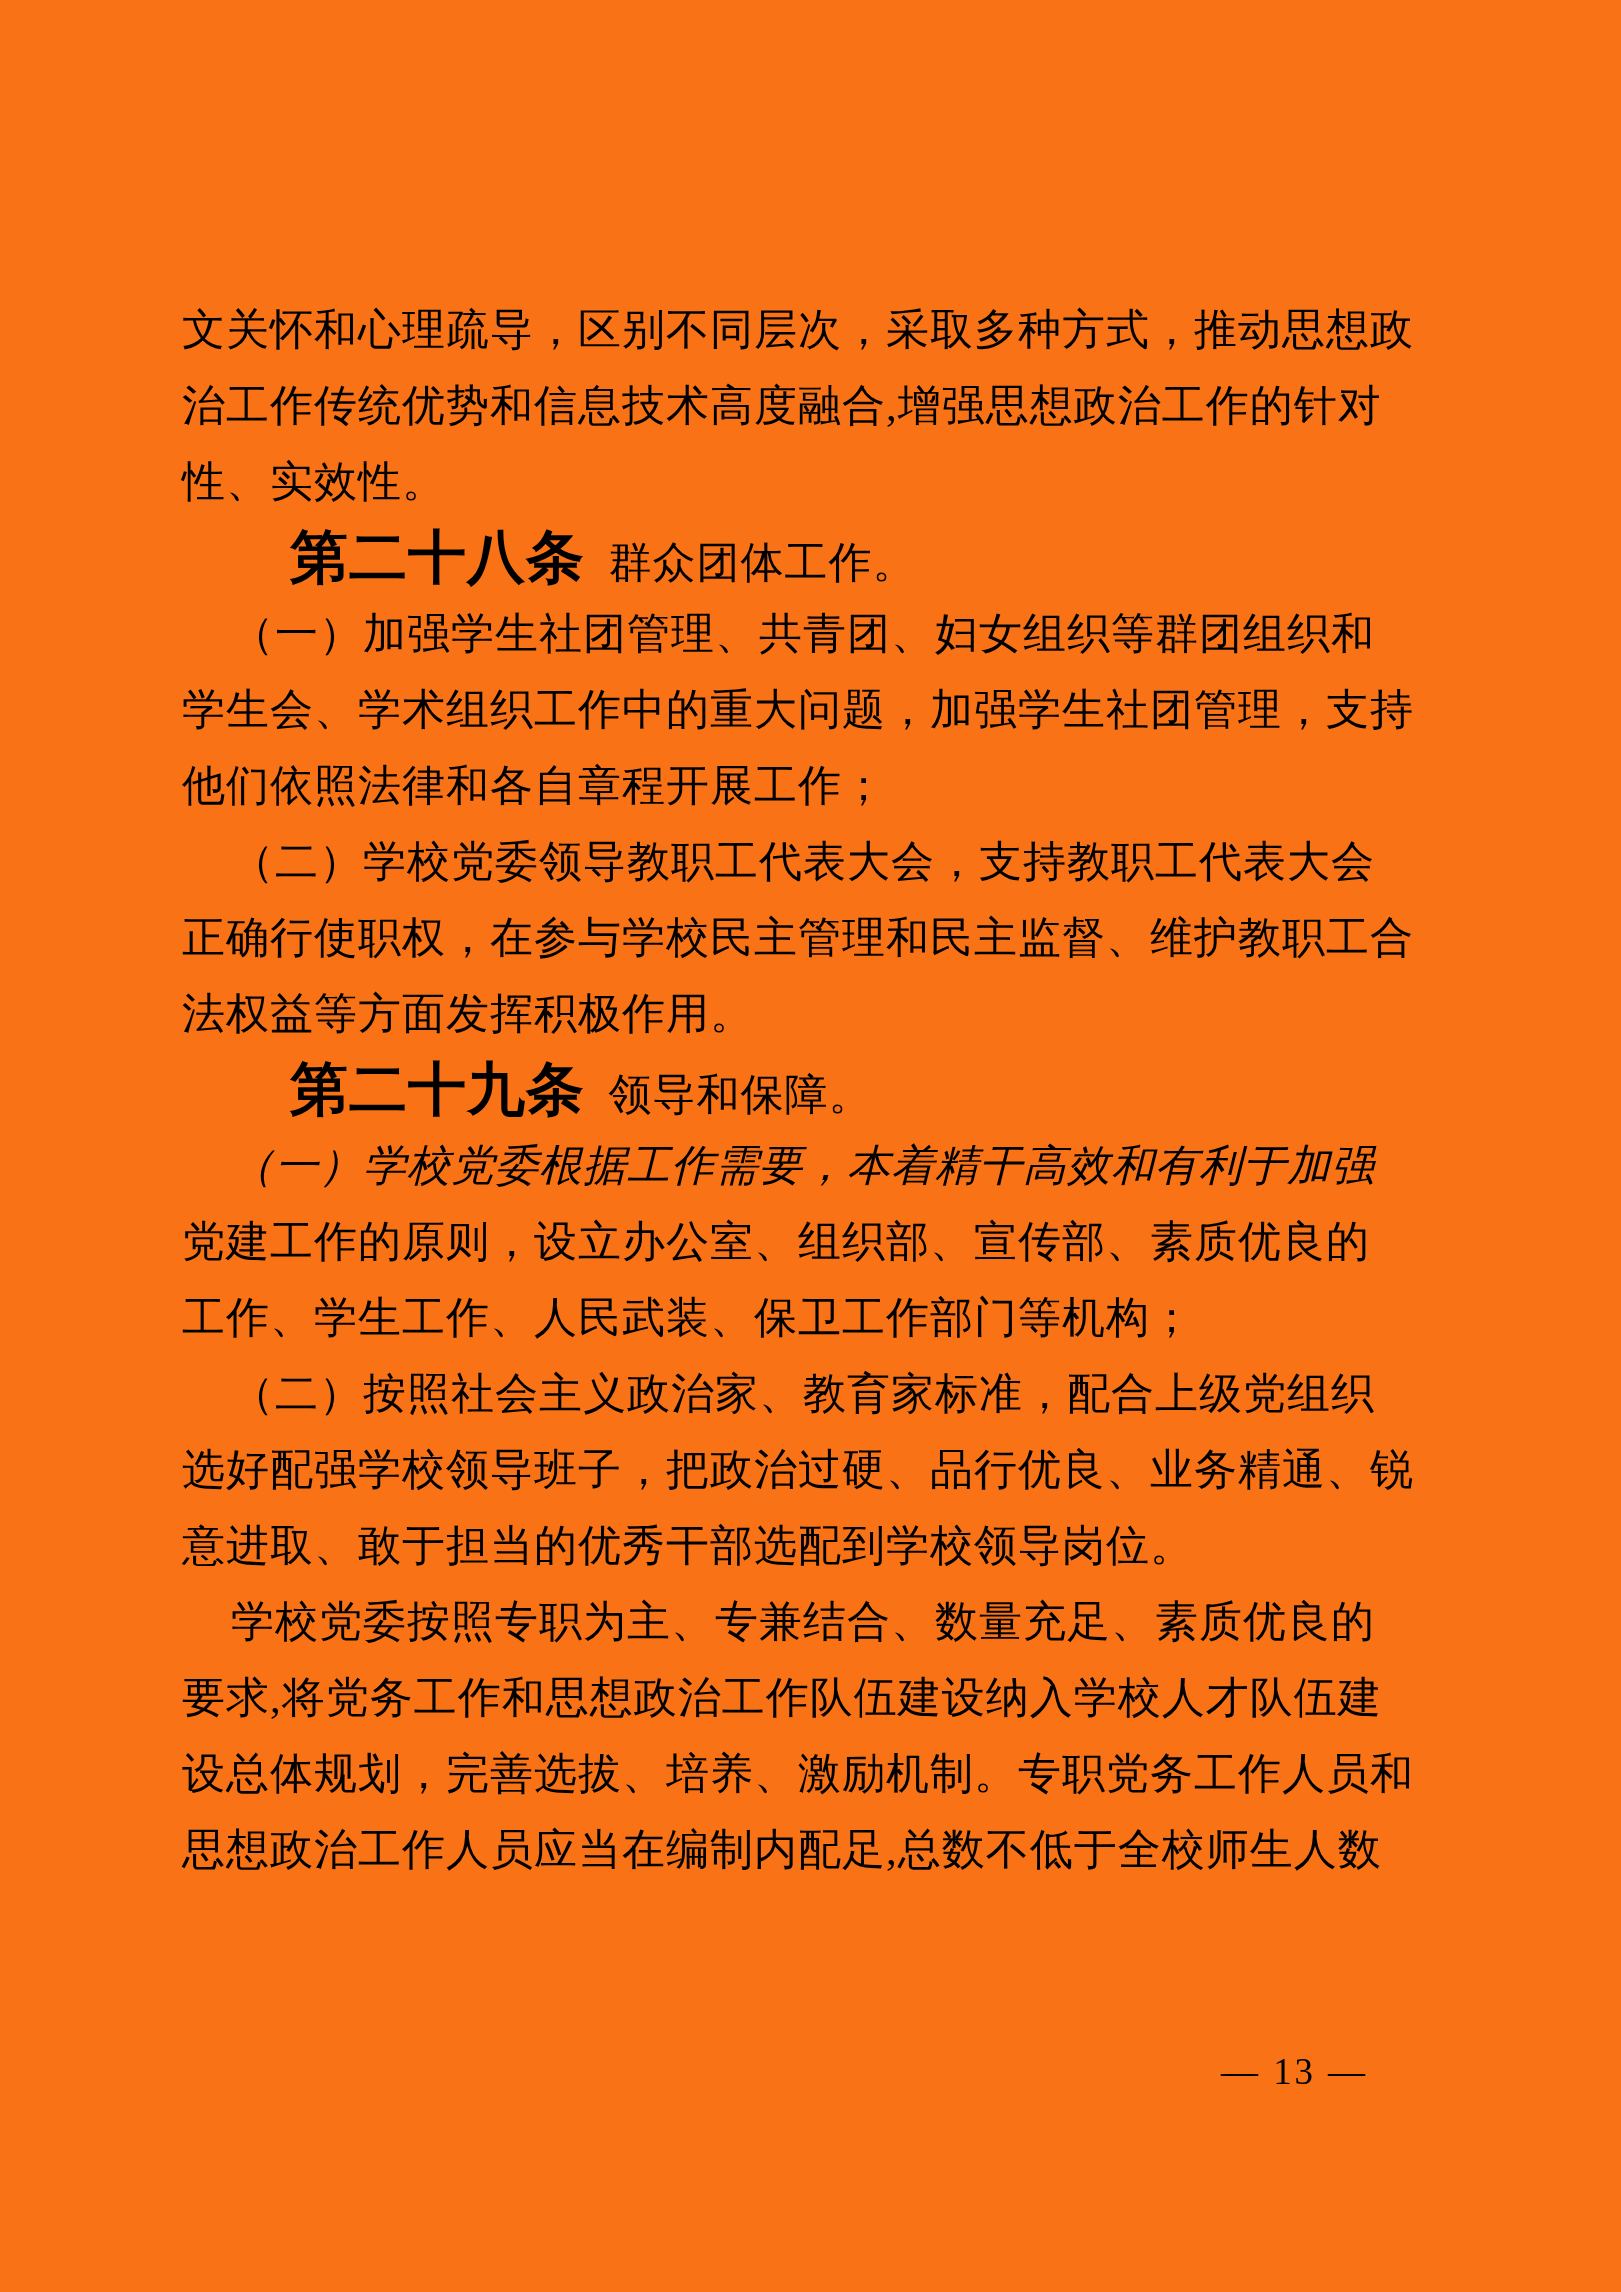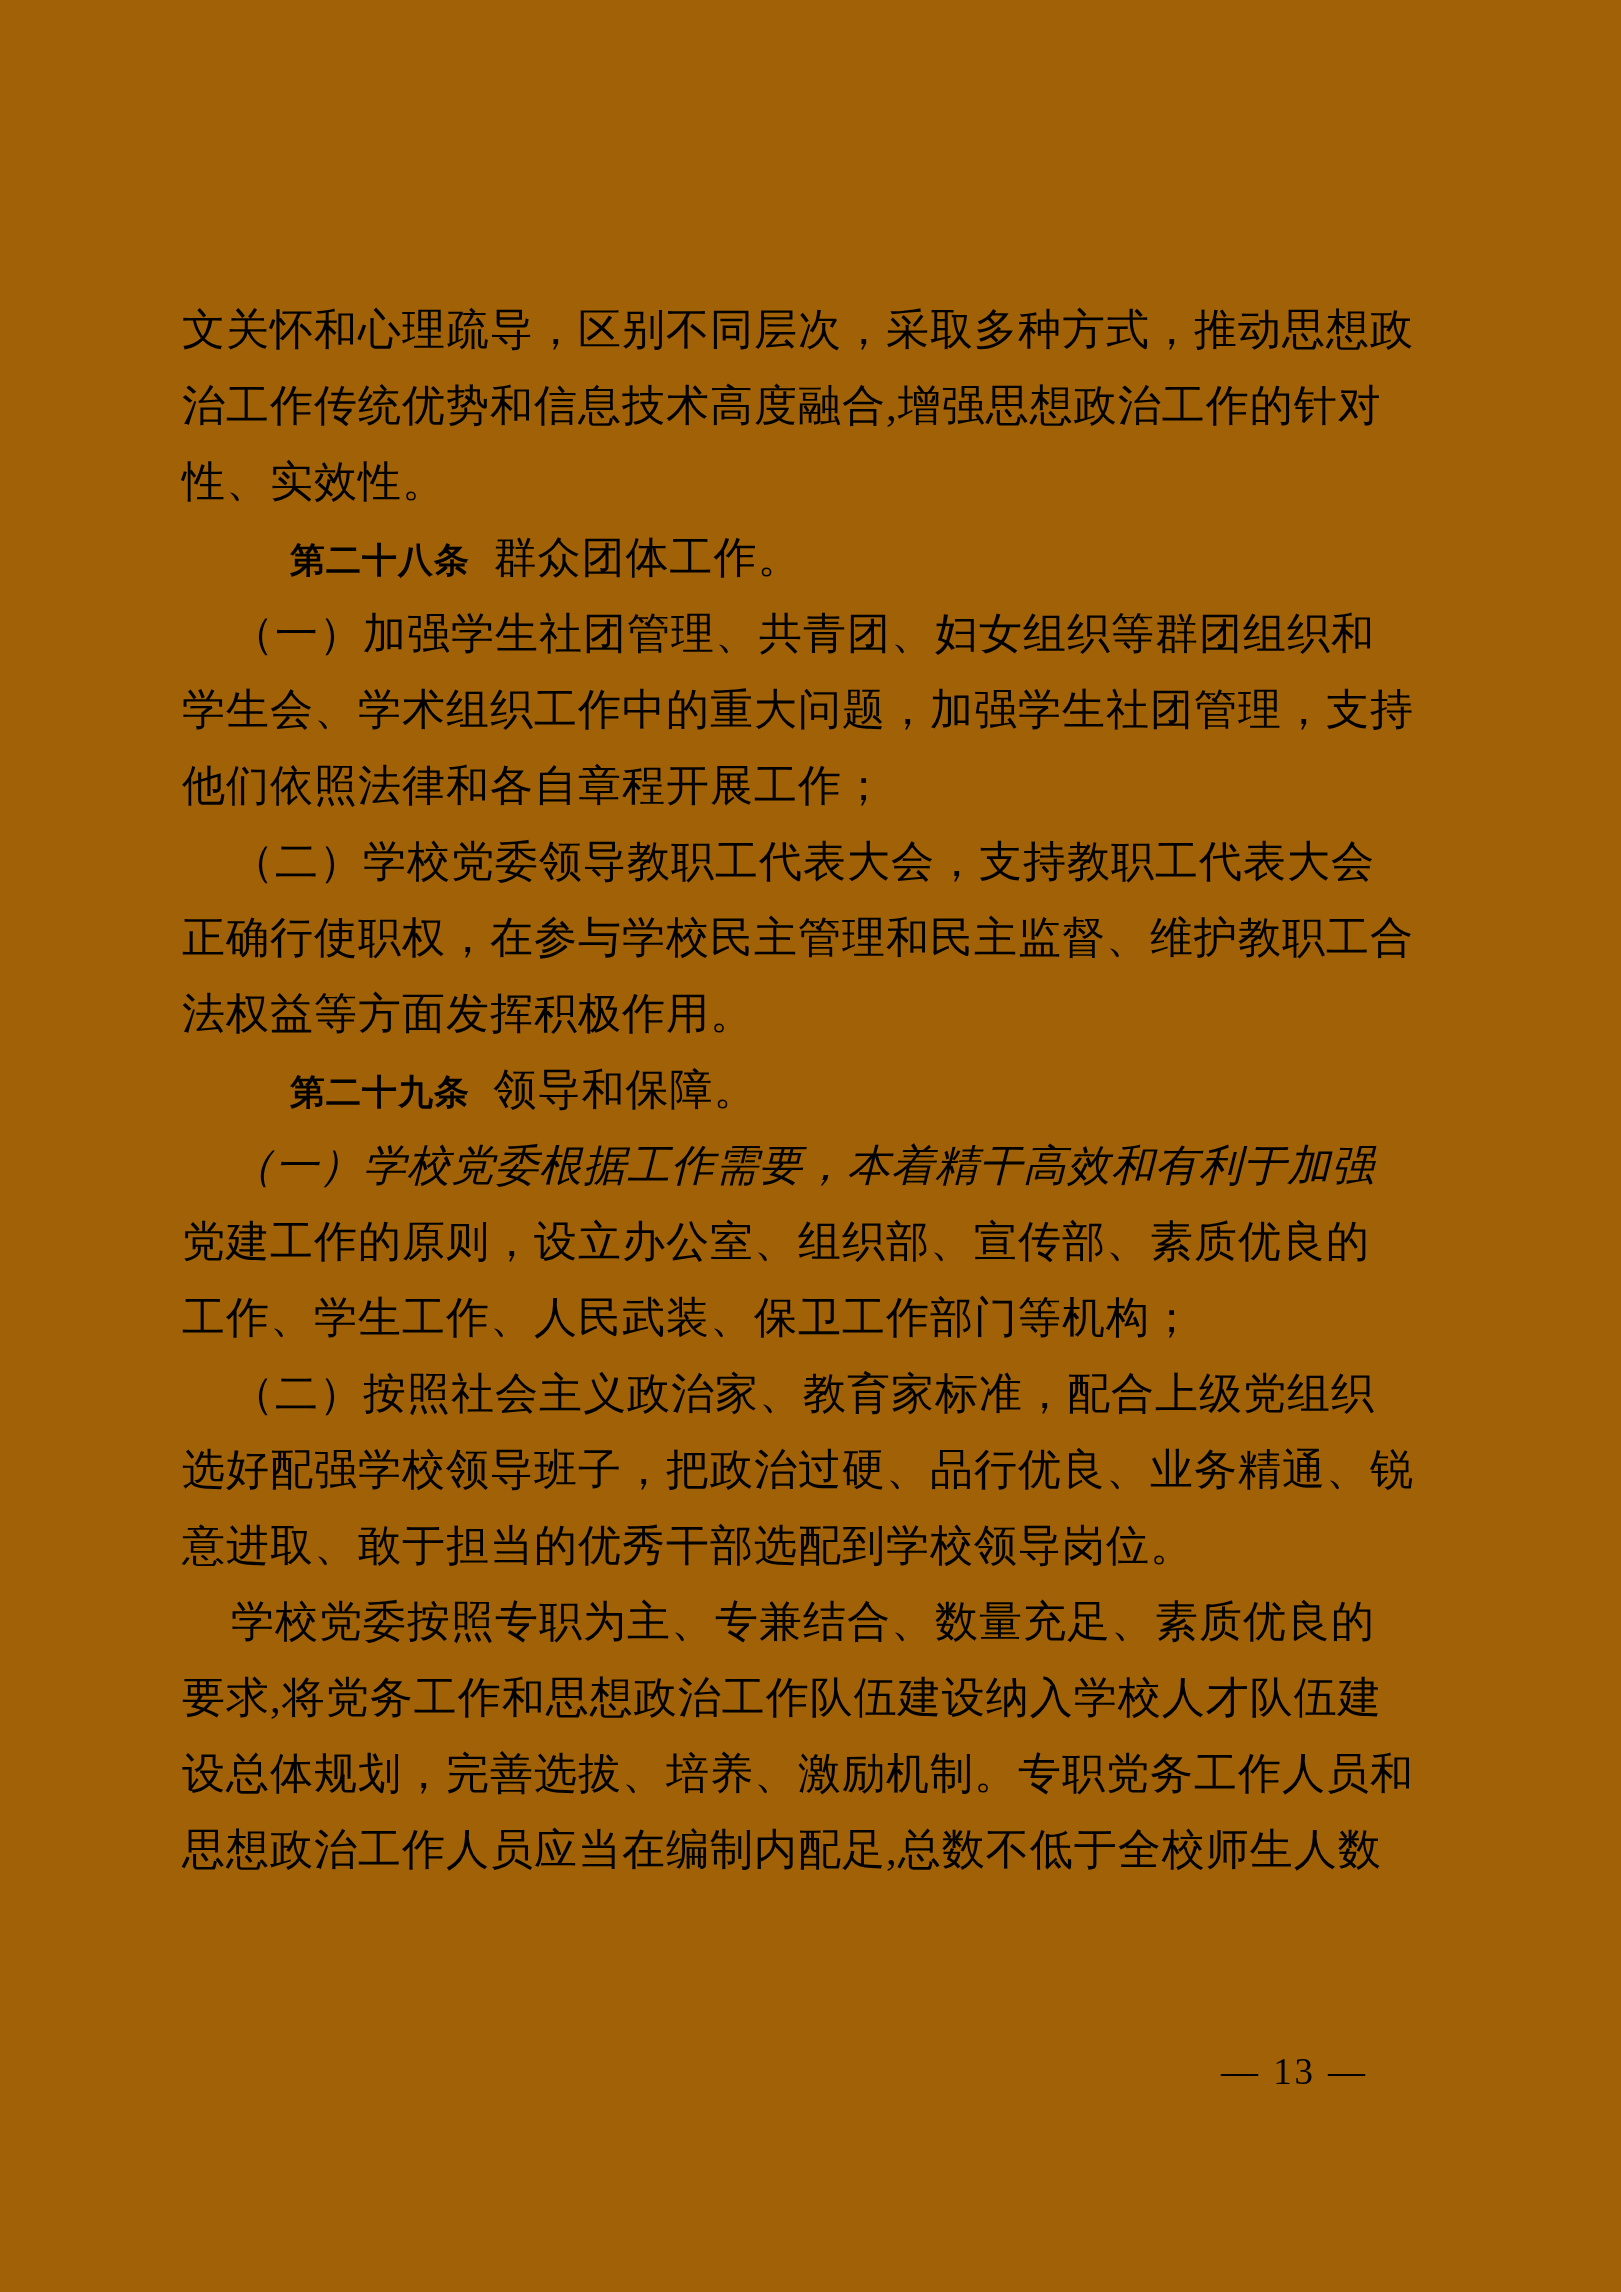--- a/index.html
+++ b/index.html
@@ -4,21 +4,21 @@
 <style>
   html, body {
     margin: 0;
     padding: 0;
     background: #ffffff;
   }
   .page {
     position: relative;
     width: 1621px;
     height: 2293px;
-    background: #a16207;
+    background: #f97316;
     color: #000000;
     font-family: "Liberation Serif", "DejaVu Serif", serif;
     overflow: hidden;
   }
   .text-block {
     position: absolute;
     left: 182px;
     top: 292px;
     width: 1225px;
   }
@@ -27,21 +27,21 @@
     line-height: 76px;
     font-size: 43px;
     white-space: pre;
     letter-spacing: 1px;
   }
   .seg {
     font-family: "Liberation Serif", "DejaVu Serif", serif;
   }
   .seg.bold {
     font-weight: bold;
-    font-size: 35px;
+    font-size: 58px;
     font-family: "Liberation Serif", "DejaVu Serif", serif;
   }
   .footer {
     position: absolute;
     top: 2050px;
     right: 253px;
     font-size: 37px;
     line-height: 43px;
     letter-spacing: 2.9px;
     color: #000000;

